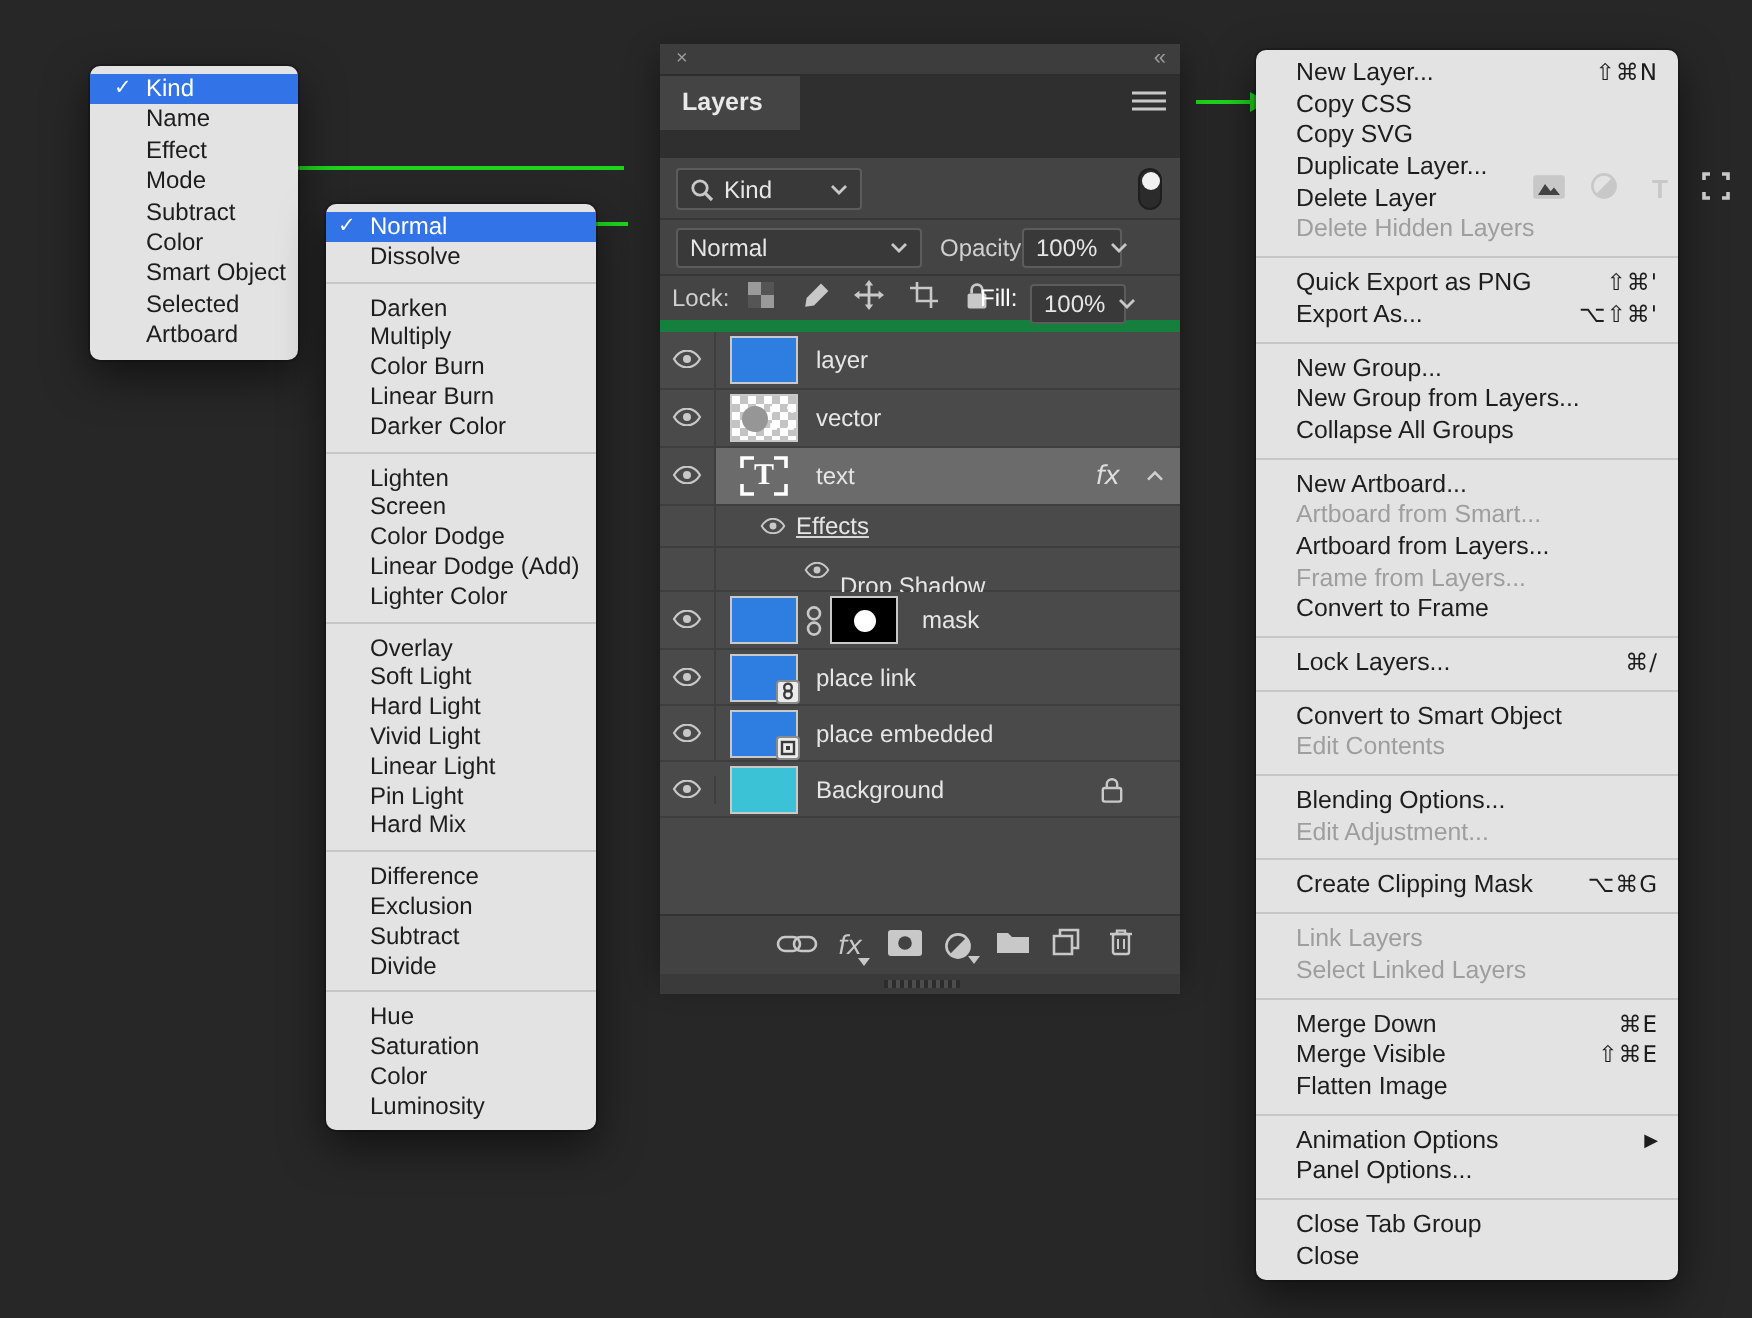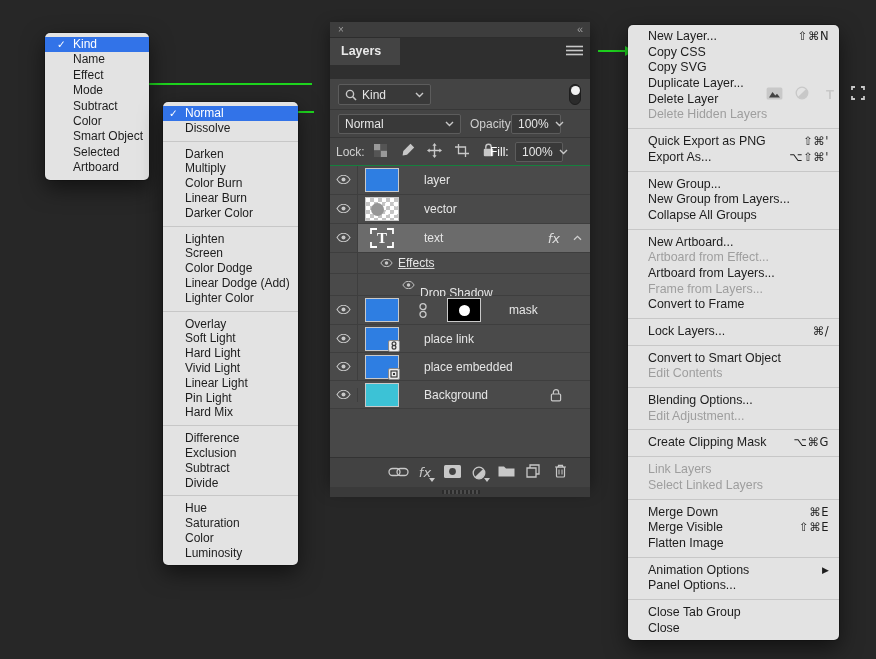--- a/index.html
+++ b/index.html
@@ -52,29 +52,29 @@
   .kind-dd .mag{margin-right:5px;display:flex;}
   .icon-strip{position:absolute;left:434px;top:0;height:31px;display:flex;align-items:center;gap:8px;}
   .filter-row .icon-strip{left:104px;}
   .icon-btn{background:none;border:none;padding:0;margin:0;width:20px;height:20px;display:flex;align-items:center;justify-content:center;cursor:pointer;}
   .toggle-pill{position:absolute;right:9px;top:5px;width:12px;height:21px;background:#2b2b2b;border:1px solid #1e1e1e;border-radius:6px;}
   .toggle-pill .knob{position:absolute;left:0.5px;top:1px;width:9px;height:9px;background:#f2f2f2;border-radius:50%;}
   .blend-row{height:28px;background:#444444;border-bottom:1px solid #373737;position:relative;}
   .blend-dd{position:absolute;left:8px;top:4px;width:123px;height:20px;}
   .op-label{position:absolute;left:140px;top:7px;color:#cfcfcf;}
   .op-dd{position:absolute;left:181px;top:4px;width:50px;height:20px;}
-  .lock-row{height:28px;background:#444444;border-bottom:1px solid #15803d;position:relative;display:flex;align-items:center;}
+  .lock-row{height:28px;background:#444444;border-bottom:6px solid #15803d;position:relative;display:flex;align-items:center;}
   .lock-label{margin-left:6px;color:#cfcfcf;}
   .lock-icons{display:flex;align-items:center;gap:7px;margin-left:6px;}
   .fill-label{position:absolute;left:160px;color:#ffffff;}
   .fill-dd{position:absolute;left:185px;top:4px;width:48px;height:20px;}
   .layer-list{height:291px;background:#484848;position:relative;overflow:hidden;}
   .lrow{position:relative;display:flex;border-bottom:1px solid #3e3e3e;background:#4a4a4a;}
   .eye-cell{width:28px;flex:0 0 28px;border-right:1px solid #3e3e3e;display:flex;align-items:center;justify-content:center;}
-  .row-content{position:relative;flex:1;display:flex;align-items:center;gap:16px;}
+  .row-content{position:relative;flex:1;display:flex;align-items:center;}
   .lrow.selected .row-content{background:#6b6b6b;}
   .lname{margin-left:9px;color:#e6e6e6;font-size:12px;}
   .thumb{width:34px;height:24px;margin-left:7px;position:relative;flex:0 0 auto;}
   .thumb.bordered{border:1px solid #c9c9c9;}
   .checker{background-color:#ffffff;background-image:
       linear-gradient(45deg,#c4c4c4 25%,transparent 25%,transparent 75%,#c4c4c4 75%),
       linear-gradient(45deg,#c4c4c4 25%,transparent 25%,transparent 75%,#c4c4c4 75%);
     background-size:8px 8px;background-position:0 0,4px 4px;}
   .vcircle{position:absolute;left:5px;top:5px;width:13px;height:13px;border-radius:50%;background:#969696;}
   .vbrackets{position:absolute;right:1px;top:5px;}
@@ -306,21 +306,21 @@
         <span class="mi-label">New Group from Layers...</span>
       </div>
       <div class="menu-item">
         <span class="mi-label">Collapse All Groups</span>
       </div>
       <div class="menu-sep"></div>
       <div class="menu-item">
         <span class="mi-label">New Artboard...</span>
       </div>
       <div class="menu-item disabled">
-        <span class="mi-label">Artboard from Effect...</span>
+        <span class="mi-label">Artboard from Smart...</span>
       </div>
       <div class="menu-item">
         <span class="mi-label">Artboard from Layers...</span>
       </div>
       <div class="menu-item disabled">
         <span class="mi-label">Frame from Layers...</span>
       </div>
       <div class="menu-item">
         <span class="mi-label">Convert to Frame</span>
       </div>

